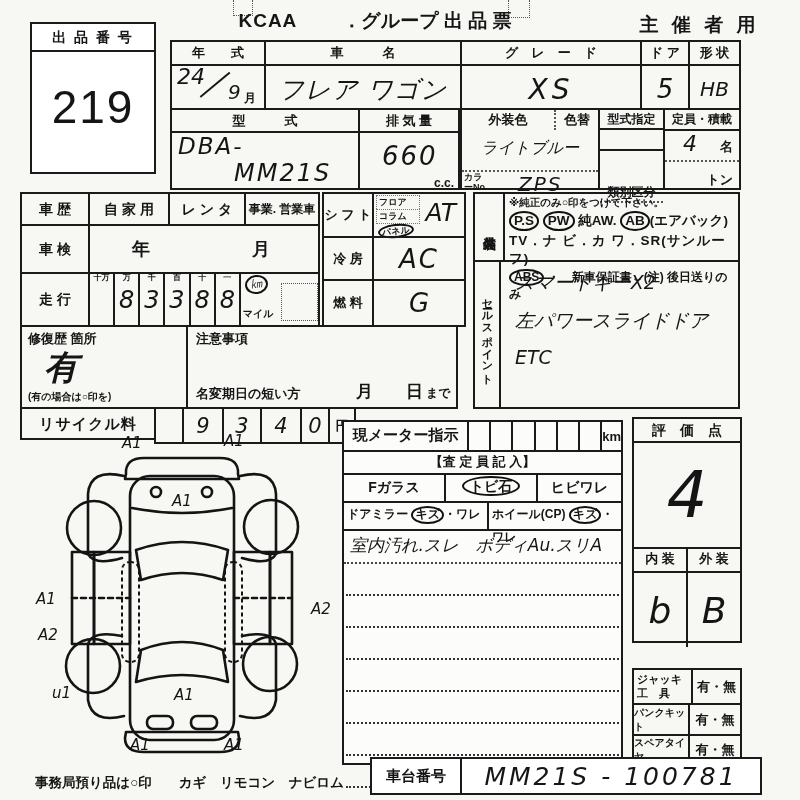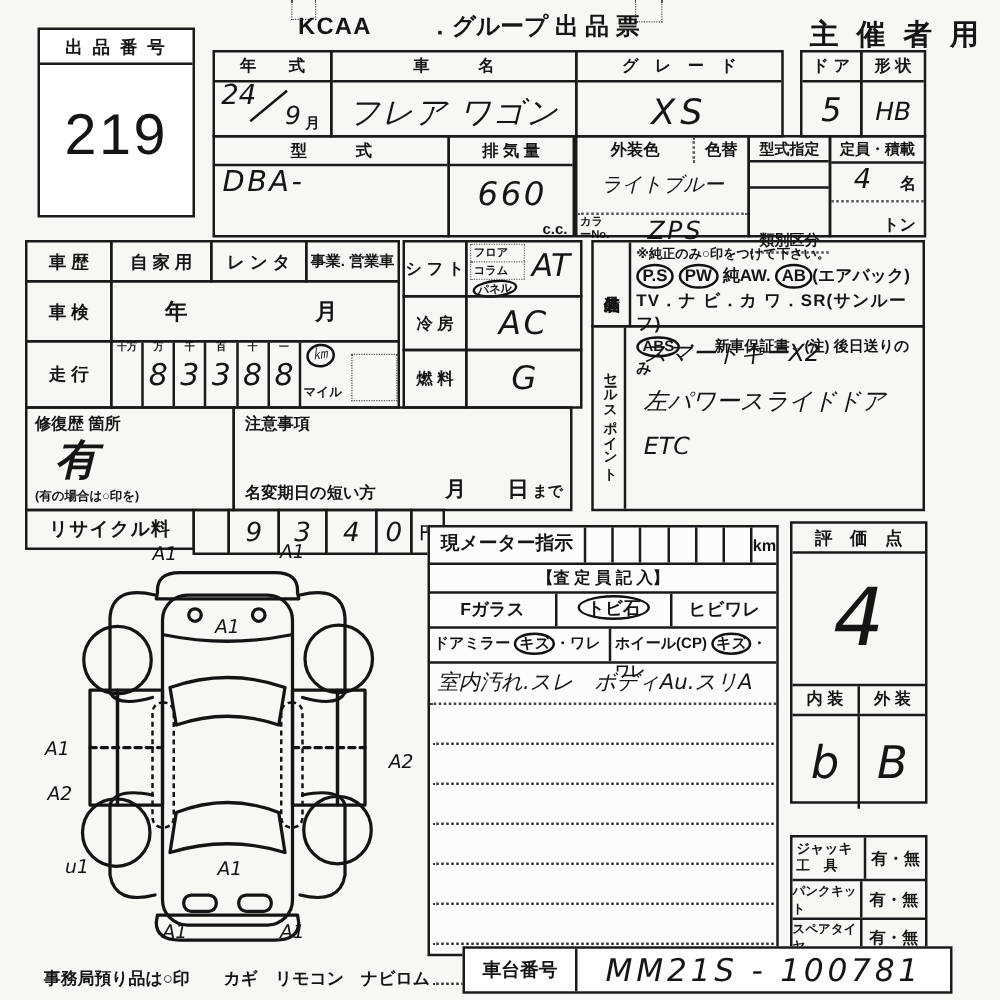--- a/index.html
+++ b/index.html
@@ -28,52 +28,53 @@
   <div class="abs dotbox" style="left:508px;top:0;width:22px;height:18px;border-top:none;"></div>
 
   <div class="abs b" style="left:30px;top:22px;width:126px;height:152px;background:#fff;">
     <div class="hdr bb" style="height:26px;line-height:26px;font-size:14px;letter-spacing:2px;">出 品 番 号</div>
     <div class="ctr" style="height:110px;font-size:46px;letter-spacing:2px;">219</div>
   </div>
 
   <div class="abs" style="left:230px;top:8px;width:290px;text-align:center;font-size:19px;">
     <span style="font-weight:900;letter-spacing:1px;">KCAA</span><span style="font-weight:bold;margin-left:45px;">．グループ 出 品 票</span>
   </div>
-  <div class="abs hdr" style="left:612px;top:12px;width:175px;font-size:23px;letter-spacing:4px;text-align:right;">主 催 者 用</div>
+  <div class="abs hdr" style="left:612px;top:12px;width:175px;font-size:19px;letter-spacing:4px;">主 催 者 用</div>
 
   <div class="abs b" style="left:170px;top:40px;width:96px;height:70px;">
     <div class="hdr bb" style="height:22px;line-height:22px;font-size:13px;">年　　式</div>
     <div style="position:relative;height:46px;">
       <span class="hand" style="position:absolute;left:5px;top:-2px;font-size:22px;">24</span>
       <span style="position:absolute;left:28px;top:-6px;font-size:34px;font-weight:300;transform:rotate(8deg);">／</span>
       <span class="hand" style="position:absolute;left:56px;top:14px;font-size:20px;">9</span>
       <span style="position:absolute;left:72px;top:24px;font-size:12px;font-weight:bold;">月</span>
     </div>
   </div>
   <div class="abs b" style="left:264px;top:40px;width:198px;height:70px;">
     <div class="hdr bb" style="height:22px;line-height:22px;font-size:13px;">車　　　名</div>
     <div class="ctr hand" style="height:46px;font-size:25px;letter-spacing:1px;">フレア ワゴン</div>
   </div>
-  <div class="abs b" style="left:460px;top:40px;width:167px;height:70px;">
+  <div class="abs b" style="left:460px;top:40px;width:182px;height:70px;">
     <div class="hdr bb" style="height:22px;line-height:22px;font-size:13px;">グ　レ　ー　ド</div>
     <div class="ctr hand" style="height:46px;font-size:28px;letter-spacing:4px;">XS</div>
   </div>
   <div class="abs b" style="left:640px;top:40px;width:50px;height:70px;">
     <div class="hdr bb" style="height:22px;line-height:22px;font-size:13px;">ド ア</div>
     <div class="ctr hand" style="height:46px;font-size:26px;">5</div>
   </div>
   <div class="abs b" style="left:688px;top:40px;width:53px;height:70px;">
     <div class="hdr bb" style="height:22px;line-height:22px;font-size:13px;">形 状</div>
     <div class="ctr hand" style="height:46px;font-size:20px;">HB</div>
   </div>
 
   <div class="abs b" style="left:170px;top:108px;width:190px;height:82px;">
     <div class="hdr bb" style="height:21px;line-height:21px;font-size:13px;">型　　　式</div>
     <div style="position:relative;height:59px;">
       <span class="hand" style="position:absolute;left:6px;top:0px;font-size:23px;letter-spacing:2px;">DBA-</span>
+      <span class="hand" style="position:absolute;left:62px;top:26px;font-size:24px;letter-spacing:2px;">MM21S</span>
     </div>
   </div>
   <div class="abs b" style="left:358px;top:108px;width:102px;height:82px;">
     <div class="hdr bb" style="height:21px;line-height:21px;font-size:13px;">排 気 量</div>
     <div style="position:relative;height:59px;">
       <span class="hand" style="position:absolute;left:22px;top:8px;font-size:26px;letter-spacing:2px;">660</span>
       <span style="position:absolute;right:4px;bottom:2px;font-size:12px;font-weight:bold;">c.c.</span>
     </div>
   </div>
   <div class="abs b" style="left:460px;top:108px;width:140px;height:82px;">

